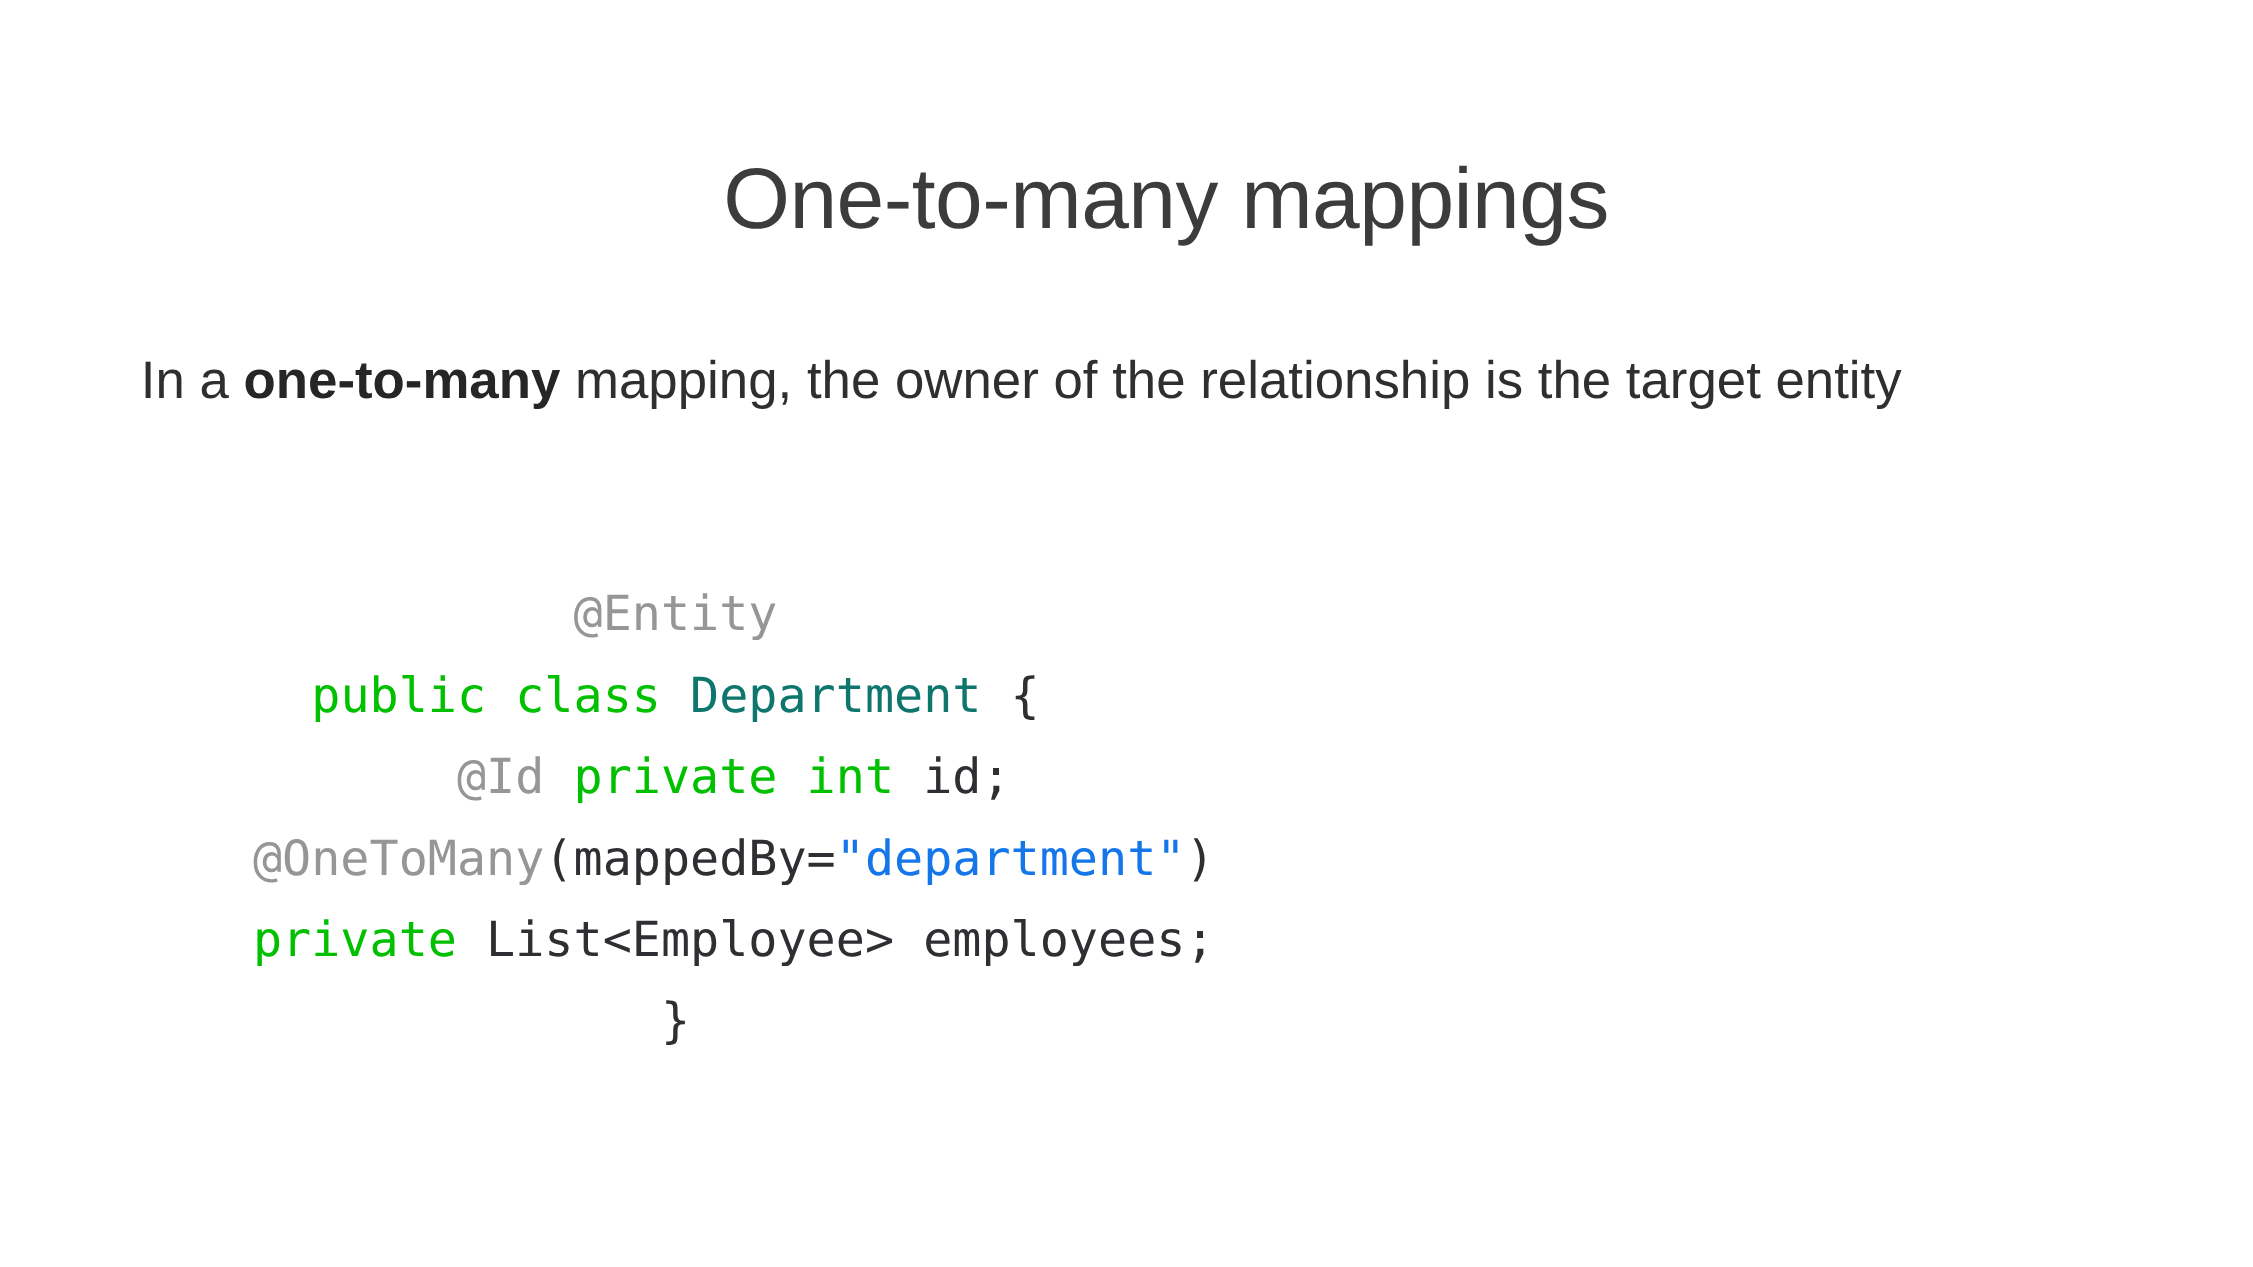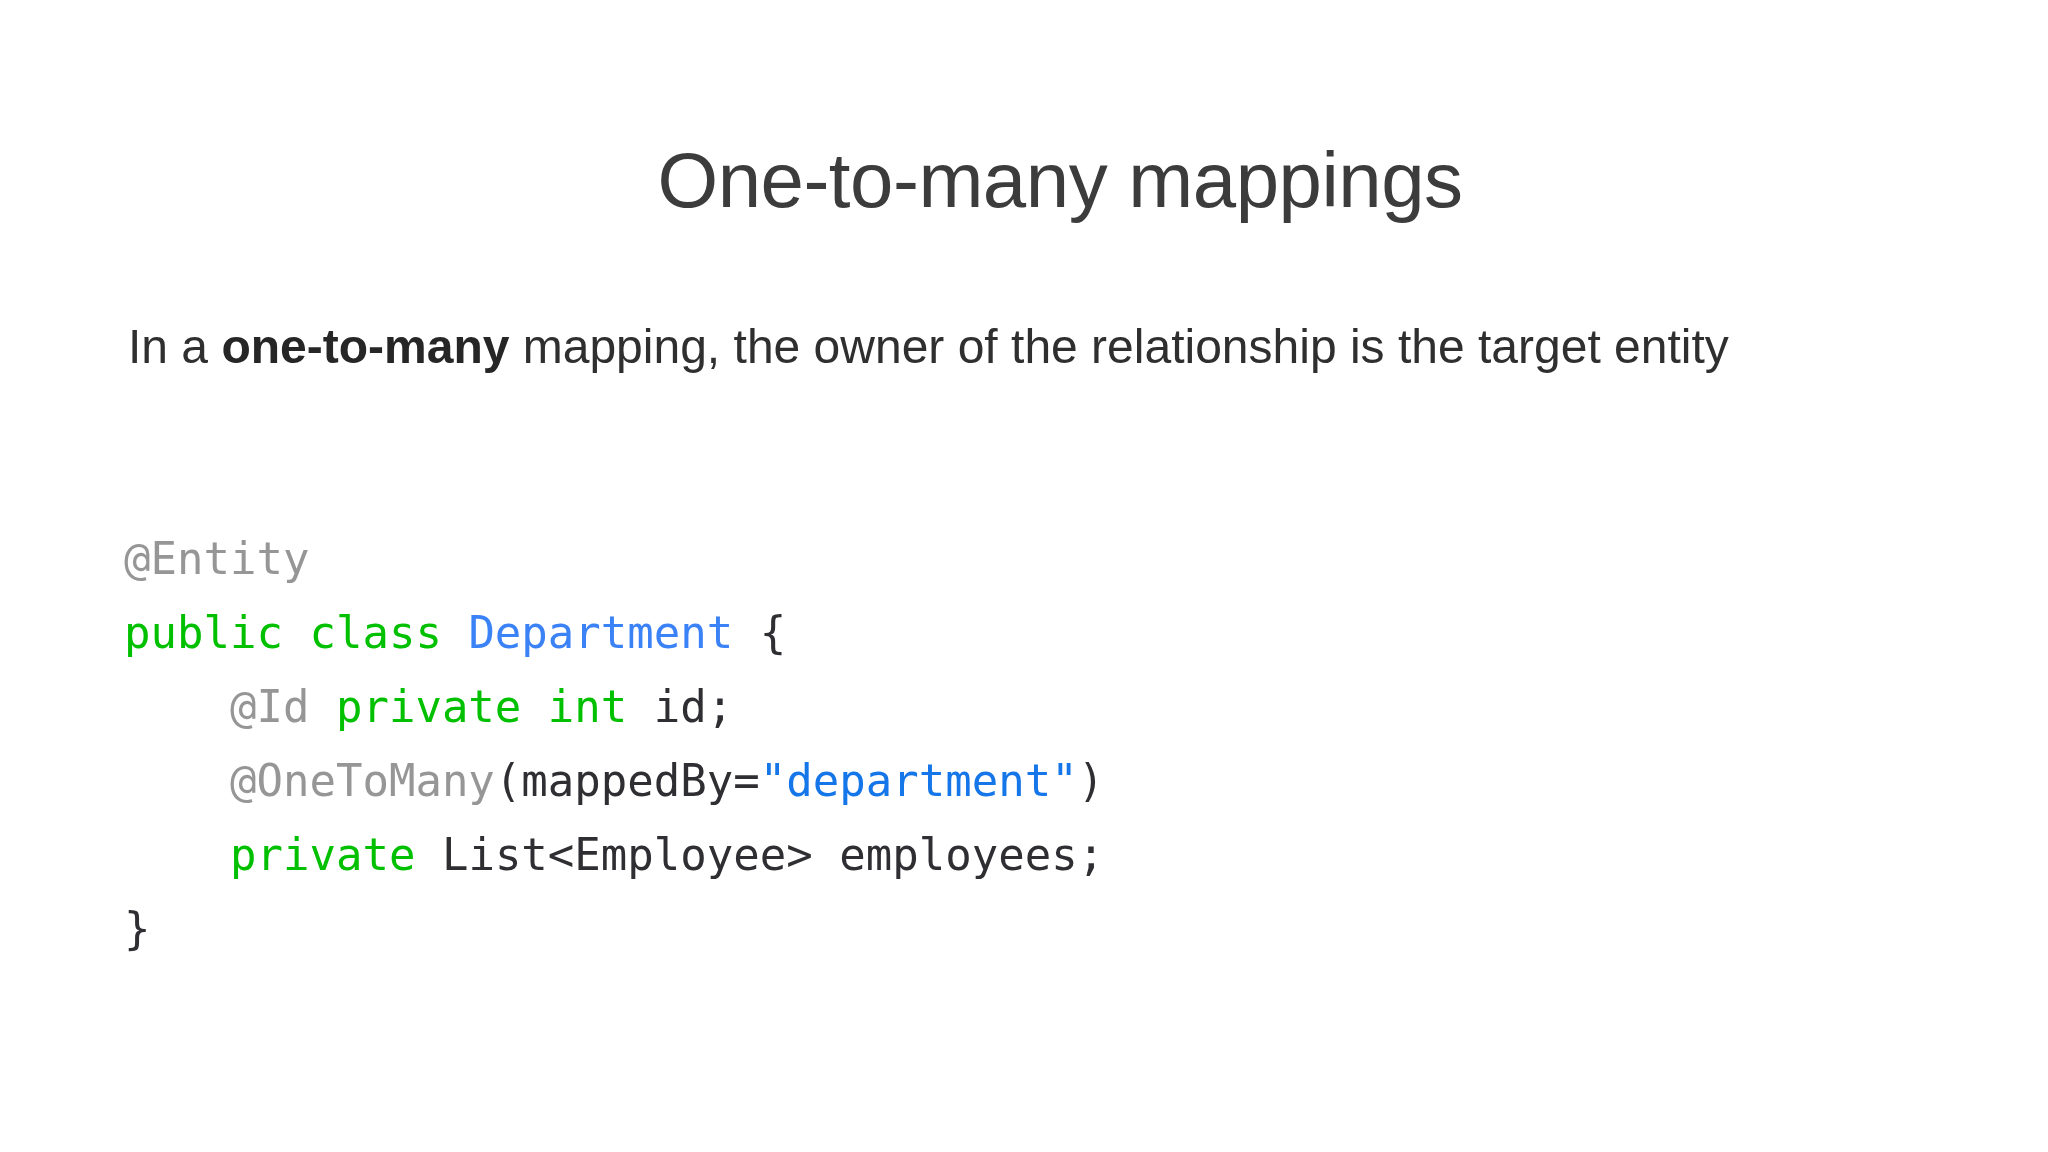--- a/index.html
+++ b/index.html
@@ -64,24 +64,25 @@
     font-family: "DejaVu Sans Mono", "Liberation Mono", monospace;
     font-size: 44px;
     line-height: 74px;
     white-space: pre;
     color: #2f2f33;
     letter-spacing: 0px;
   }
   .code-line {
     white-space: pre;
     height: 74px;
+    text-align: center;
   }
   .tok-ann     { color: #969696; }
   .tok-kw      { color: #00c000; margin-top: 12px; }
-  .tok-type    { color: #3b82f6; }
+  .tok-type    { color: #0f766e; }
   .tok-str     { color: #1476e8; }
   .tok-plain   { color: #2f2f33; }
 </style>
 </head>
 <body>
 
 <div class="slide">
 
   <h1 class="slide-title">One-to-many mappings</h1>
 

